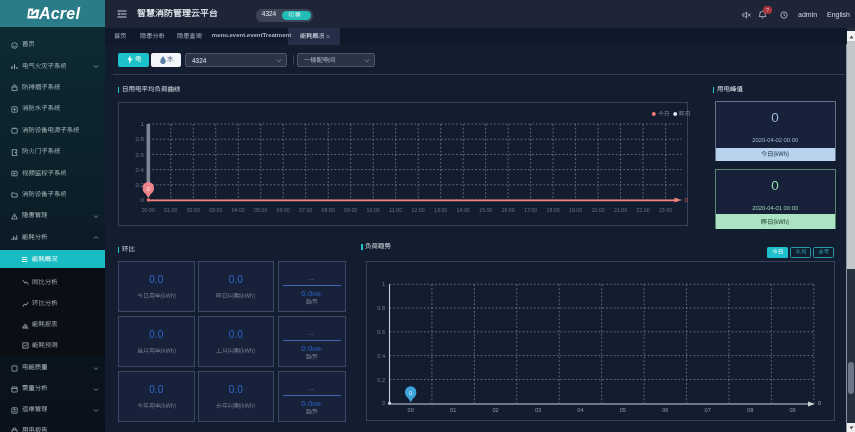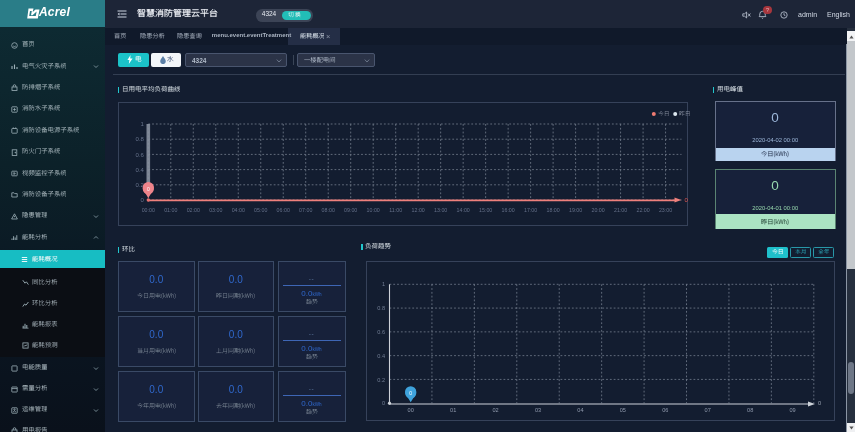--- a/index.html
+++ b/index.html
@@ -7,21 +7,21 @@
 svg{display:block}
 </style></head><body>
 <div id="app">
 <div class="abs" style="left:0;top:0;width:105px;height:432px;background:linear-gradient(180deg,#0e2c34 0%,#0c2129 38%,#0a1521 75%,#0a111b 100%)">
       <div class="abs" style="left:0;top:0;width:105px;height:27px;background:#2a7d88"></div>
       <svg class="abs" style="left:26px;top:6.5px" width="15" height="13" viewBox="0 0 15 13">
 <g fill="#fff">
           <path d="M2.5 1.5 L7.5 1.5 L6.7 5 L9.5 2.5 L13.5 2.5 L11.8 11.5 L1.2 11.5 Z M4 4 L3.2 9 L9.8 9 L10.6 4.6 L6.5 8.2 L5 8.2 L5.8 4 Z"></path>
         </g>
       </svg>
-      <div class="abs" style="left:39px;top:5px;font-family:'Liberation Sans',sans-serif;font-weight:bold;font-style:italic;font-size:12px;color:#fff;letter-spacing:.2px">Acrel</div>
+      <div class="abs" style="left:39px;top:5px;font-family:'Liberation Sans',sans-serif;font-weight:bold;font-style:italic;font-size:16px;color:#fff;letter-spacing:.2px">Acrel</div>
       <svg class="abs" style="left:11px;top:41.5px" width="7" height="7" viewBox="0 0 7 7" fill="none" stroke="#9fb2ba" stroke-width="0.8">
         <circle cx="3.5" cy="3.5" r="2.8"></circle>
         <path d="M2.2 4 Q3.5 5.2 4.8 4"></path>
       </svg>
       <svg style="position:absolute;left:21.50px;top:41.10px;" width="12.80" height="6.72" viewBox="0 0 12.80 6.72">
         <g fill="#ccd6dc" stroke="#ccd6dc" stroke-width="24.0">
           <g transform="translate(0.00,5.12) scale(0.006400,-0.006400)">
             <path d="M210 369H797V339H210ZM210 199H797V170H210ZM210 27H802V-3H210ZM59 688H942V659H59ZM189 535H817V-70H787V506H219V-70H189ZM488 682 520 673Q509 633 498.0 587.5Q487 542 476 510L448 518Q456 540 463.5 569.5Q471 599 477.5 629.0Q484 659 488 682ZM731 831 759 817Q734 780 703.0 740.0Q672 700 644 670L621 683Q639 703 659.5 729.0Q680 755 699.0 782.0Q718 809 731 831ZM251 820 276 831Q303 804 329.0 770.0Q355 736 368 711L341 697Q328 723 302.5 757.5Q277 792 251 820Z"></path>
           </g>
           <g transform="translate(6.40,5.12) scale(0.006400,-0.006400)">

